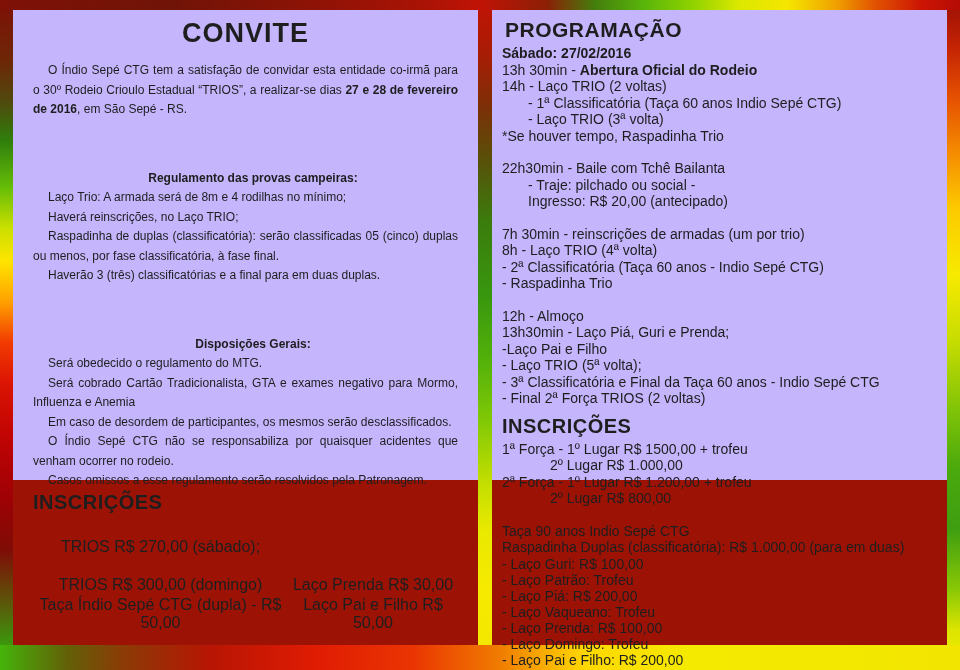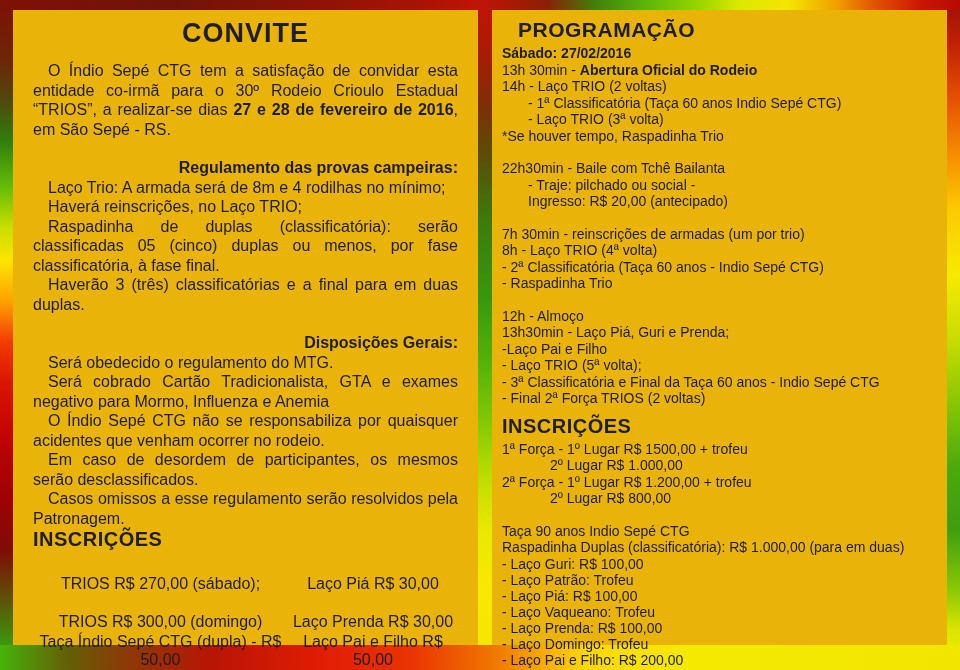--- a/index.html
+++ b/index.html
@@ -13,37 +13,37 @@
     background:linear-gradient(to bottom,#7d1007 0%,#6e2607 9%,#51480d 15%,#2f7e0c 21%,#66bd07 28%,#cadf00 34%,#ffe400 39%,#ffa100 45%,#f23c02 51%,#dc1503 57%,#c10404 65%,#a00105 74%,#7f0c06 82%,#5b570a 90%,#38a00d 97%,#2f9e10 100%); }
   .strip-right { right:0; top:0; width:13px; height:100%;
     background:linear-gradient(to bottom,#9c1005 0%,#c42304 7%,#e65301 15%,#f58d00 23%,#fdc900 31%,#f7ea00 41%,#c6dc02 51%,#82c407 61%,#4aa90c 70%,#3f9e10 79%,#8ac805 88%,#dce400 94%,#f6ee00 100%); }
   .strip-divider { left:478px; top:0; width:14px; height:100%;
     background:linear-gradient(to bottom,#c21305 0%,#a81c05 8%,#7c3007 16%,#585109 24%,#3b7c0d 33%,#38960e 44%,#54b20a 54%,#82c906 63%,#bcdc01 71%,#e9e900 79%,#f6ea00 88%,#f2e600 100%); }
   .strip-top { left:0; top:0; width:100%; height:10px;
     background:linear-gradient(to right,#7f1107 0%,#701407 18%,#8c1306 32%,#a81305 44%,#c01305 50%,#8c2006 57%,#447f0d 62%,#58b40a 67%,#8ed200 72%,#dce800 77%,#f5e600 82%,#f0a200 87%,#e25501 91%,#cc1404 96%,#b50b05 100%); }
   .strip-bottom { left:0; bottom:0; width:100%; height:25px;
     background:linear-gradient(to right,#45b40a 0%,#636007 7%,#8c3a06 13%,#b81504 22%,#e01c03 33%,#ea3502 43%,#f07c01 52%,#ffd800 61%,#f4ea00 72%,#f2e600 100%); }
 
-  .panel { position:absolute; top:10px; height:635px; background:#eab308; color:#1e1e1e; box-sizing:border-box; }
+  .panel { position:absolute; top:10px; height:470px; background:#c4b5fd; color:#1e1e1e; box-sizing:border-box; }
   .left-panel  { left:13px; width:465px; padding:6px 20px 0 20px; }
   .right-panel { left:492px; width:455px; padding:8px 14px 0 10px; }
 
   
   .convite-title { font-size:27px; font-weight:bold; text-align:center; margin:2px 0 12px 0; letter-spacing:1px; }
-  .para { font-size:16px; line-height:19.5px; margin:0; text-align:justify; text-indent:15px; }
-  .para.bold-head { font-weight:bold; text-align:right; }
+  .para { font-size:12px; line-height:19.5px; margin:0; text-align:justify; text-indent:15px; }
+  .para.bold-head { font-weight:bold; text-align:center;margin-top:30px; }
   .sp19 { height:19px; }
   .insc-title { font-size:20px; font-weight:bold; margin:0 0 0 0; letter-spacing:0.5px; }
   .insc-rows { margin-top:4px; }
   .insc-row { display:flex; height:38px; align-items:flex-end; }
   .insc-row .c1 { width:60%; text-align:center; font-size:16px; }
   .insc-row .c2 { width:40%; text-align:center; font-size:16px; }
 
   
-  .prog-title { font-size:21px; font-weight:bold; margin:0 0 3px 16px; letter-spacing:0.5px; }
+  .prog-title { font-size:21px; font-weight:bold; margin:0 0 3px 3px; letter-spacing:0.5px; }
   .prem-title { font-size:20px; font-weight:bold; margin:8px 0 3px 0; letter-spacing:0.5px; }
   .r-line { font-size:14px; line-height:16.5px; }
   .r-bold { font-weight:bold; }
   .ind1 { padding-left:26px; }
   .ind2 { padding-left:48px; }
   .gap16 { height:16px; }
   .prize-row { display:flex; font-size:14px; line-height:16px;flex-direction:column; }
   .prize-row .p1 { width:60%; }
   .prize-row .p2 { width:40%; }
 </style>
@@ -69,30 +69,29 @@
     <p class="para">Laço Trio: A armada será de 8m e 4 rodilhas no mínimo;</p>
     <p class="para">Haverá reinscrições, no Laço TRIO;</p>
     <p class="para">Raspadinha de duplas (classificatória): serão classificadas 05 (cinco) duplas ou menos, por fase classificatória, à fase final.</p>
     <p class="para">Haverão 3 (três) classificatórias e a final para em duas duplas.</p>
 
     <div class="sp19"></div>
 
     <p class="para bold-head">Disposições Gerais:</p>
     <p class="para">Será obedecido o regulamento do MTG.</p>
     <p class="para">Será cobrado Cartão Tradicionalista, GTA e exames negativo para Mormo, Influenza e Anemia</p>
+    <p class="para">Em caso de desordem de participantes, os mesmos serão desclassificados.</p>
     <p class="para">O Índio Sepé CTG não se responsabiliza por quaisquer acidentes que venham ocorrer no rodeio.</p>
-    <p class="para">Em caso de desordem de participantes, os mesmos serão desclassificados.</p>
     <p class="para">Casos omissos a esse regulamento serão resolvidos pela Patronagem.</p>
 
     <h2 class="insc-title">INSCRIÇÕES</h2>
 
     <div class="insc-rows">
       <div class="insc-row">
         <div class="c1">TRIOS R$ 270,00 (sábado);</div>
-        <div class="c2">Laço Piá R$ 30,00</div>
       </div>
       <div class="insc-row">
         <div class="c1">TRIOS R$ 300,00 (domingo)</div>
         <div class="c2">Laço Prenda R$ 30,00</div>
       </div>
       <div class="insc-row">
         <div class="c1">Taça Índio Sepé CTG (dupla) - R$ 50,00</div>
         <div class="c2">Laço Pai e Filho R$ 50,00</div>
       </div>
 
@@ -142,21 +141,21 @@
 
     <div class="r-line">Taça 90 anos Indio Sepé CTG</div>
     <div class="r-line">Raspadinha Duplas (classificatória): R$ 1.000,00 (para em duas)</div>
 
     <div>
       <div class="prize-row">
         <div class="p1">- Laço Guri: R$ 100,00</div>
         <div class="p2">- Laço Patrão: Trofeu</div>
       </div>
       <div class="prize-row">
-        <div class="p1">- Laço Piá: R$ 100,00</div>
+        <div class="p1">- Laço Piá: R$ 200,00</div>
         <div class="p2">- Laço Vaqueano: Trofeu</div>
       </div>
       <div class="prize-row">
         <div class="p1">- Laço Prenda: R$ 100,00</div>
         <div class="p2">- Laço Domingo: Trofeu</div>
       </div>
       <div class="prize-row">
         <div class="p1">- Laço Pai e Filho: R$ 200,00</div>
         <div class="p2">- Laço Veterano: Trofeu</div>
       </div>

